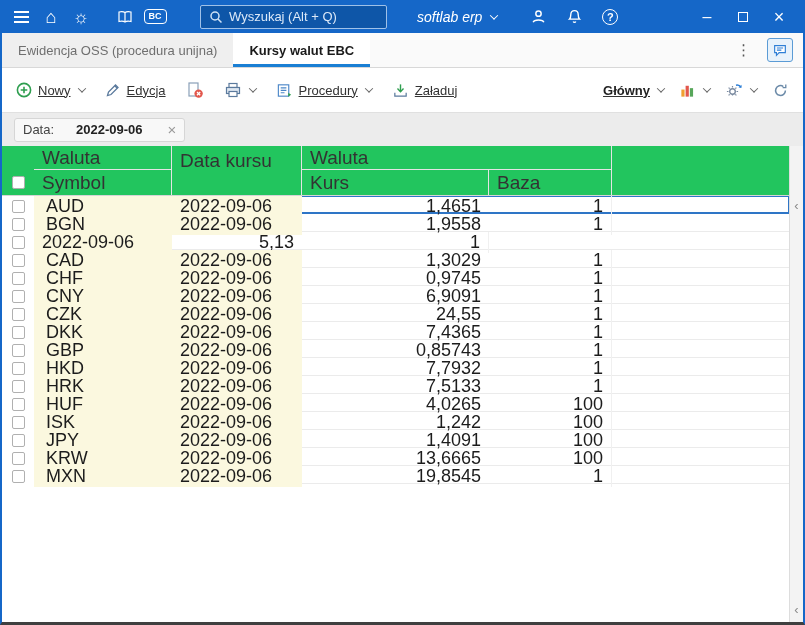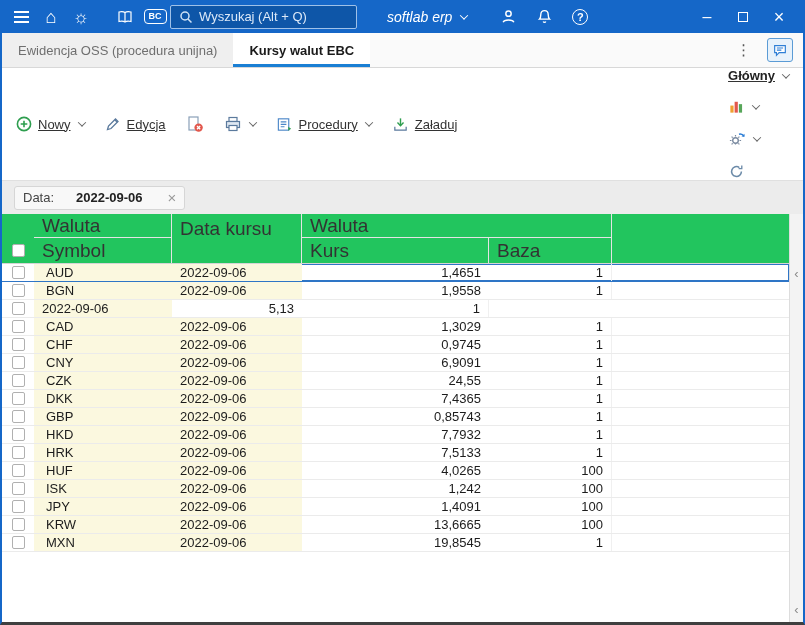--- a/index.html
+++ b/index.html
@@ -14,21 +14,21 @@
   .topbar { flex: 0 0 33px; background: #1567c8; color: #fff; display: flex;
             align-items: center; padding: 0 6px 0 4px; }
   .tbtn { height: 33px; min-width: 30px; display: flex; align-items: center;
           justify-content: center; cursor: pointer; }
   .hamburger { display: flex; flex-direction: column; gap: 3px; }
   .hamburger i { display: block; width: 15px; height: 2px; background: #fff; }
   .glyph { font-size: 16px; line-height: 1; }
   .glyph.big { font-size: 18px; }
   .bc-badge { border: 1.3px solid #fff; border-radius: 4px; font-size: 9px;
               font-weight: bold; padding: 2px 4px; line-height: 1; }
-  .search { width: 187px; height: 24px; background: #0e56a8;
+  .search { width: 187px; height: 24px; margin-left: 30px; background: #0e56a8;
             border: 1px solid #9fc1e8; border-radius: 2px; display: flex;
             align-items: center; gap: 6px; padding: 0 8px; }
   .search input { flex: 1; background: transparent; border: none; outline: none;
                   color: #fff; font-size: 13px; font-family: inherit; min-width: 0; }
   .search input::placeholder { color: #dce9f8; opacity: 1; }
   .appname { margin-left: 30px; font-size: 14px; display: flex; align-items: center;
              gap: 9px; cursor: pointer; white-space: nowrap; font-style: italic; }
   .usericons { display: flex; align-items: center; gap: 6px; margin-left: 26px; }
   .help-circle { width: 16px; height: 16px; border: 1.3px solid #fff; border-radius: 50%;
                  display: flex; align-items: center; justify-content: center;
@@ -54,21 +54,21 @@
   .kebab { font-size: 15px; color: #555; cursor: pointer; padding: 0 4px; }
   .chatbtn { width: 26px; height: 24px; border: 1px solid #5b9bd5; border-radius: 3px;
              background: #e8f2fb; display: flex; align-items: center; justify-content: center;
              cursor: pointer; }
 
   
   .toolbar { flex: 0 0 44px; background: #fff; display: flex; align-items: center;
              padding: 0 14px; gap: 20px; font-size: 13px; color: #333; text-decoration: underline; }
   .titem { display: flex; align-items: center; gap: 6px; cursor: pointer; white-space: nowrap; }
   .titem .chev { color: #666; margin-left: 2px; }
-  .toolbar-right { margin-left: auto; display: flex; align-items: flex-start; gap: 15px; flex-direction: column; }
+  .toolbar-right { margin-left: auto; display: flex; align-items: center; gap: 15px; }
   .glowny { font-weight: bold; color: #222; }
   .ticon { display: flex; align-items: center; }
 
   
   .filterbar { flex: 0 0 34px; background: #ececec; border-top: 1px solid #e0e0e0;
                display: flex; align-items: center; padding: 0 12px; }
   .chip { background: #f8f8f8; border: 1px solid #d6d6d6; border-radius: 3px; height: 24px;
           display: flex; align-items: center; gap: 22px; padding: 0 8px; font-size: 13px;
           color: #444; cursor: pointer; }
   .chip b { color: #222; }
@@ -96,21 +96,21 @@
   .h-data    { grid-column: 3; grid-row: 1 / 3; align-items: flex-start; padding-top: 4px;
                border-right: 1px solid #e4e4e4; }
   .h-waluta2 { grid-column: 4 / 6; grid-row: 1; border-bottom: 1px solid #e4e4e4;
                border-right: 1px solid #e4e4e4; }
   .h-kurs    { grid-column: 4; grid-row: 2; border-right: 1px solid #e4e4e4; }
   .h-baza    { grid-column: 5; grid-row: 2; border-right: 1px solid #e4e4e4; }
   .h-fill    { grid-column: 6; grid-row: 1 / 3; }
 
   .tbody { flex: 1; overflow: hidden; background: #fff; }
   .trow { display: grid; grid-template-columns: 32px 138px 130px 187px 123px 1fr;
-          height: 18px; font-size: 13px; color: #1c1c1c; border-bottom: 1px solid #ebebeb;
+          height: 18px; font-size: 18px; color: #1c1c1c; border-bottom: 1px solid #ebebeb;
           cursor: pointer; }
   .cell { display: flex; align-items: center; }
   .cell.cb { justify-content: center; background: #fff; }
   .cell.ylw { background: #fbf8df; }
   .cell.sym { padding-left: 12px; }
   .cell.date { padding-left: 8px; }
   .cell.num { justify-content: flex-end; padding-right: 8px; }
   .cell.baza { border-right: 1px solid #f0f0f0; }
   .trow.selected { box-shadow: inset 0 0 0 1px #2e75c6; border-bottom-color: #2e75c6; }
 

